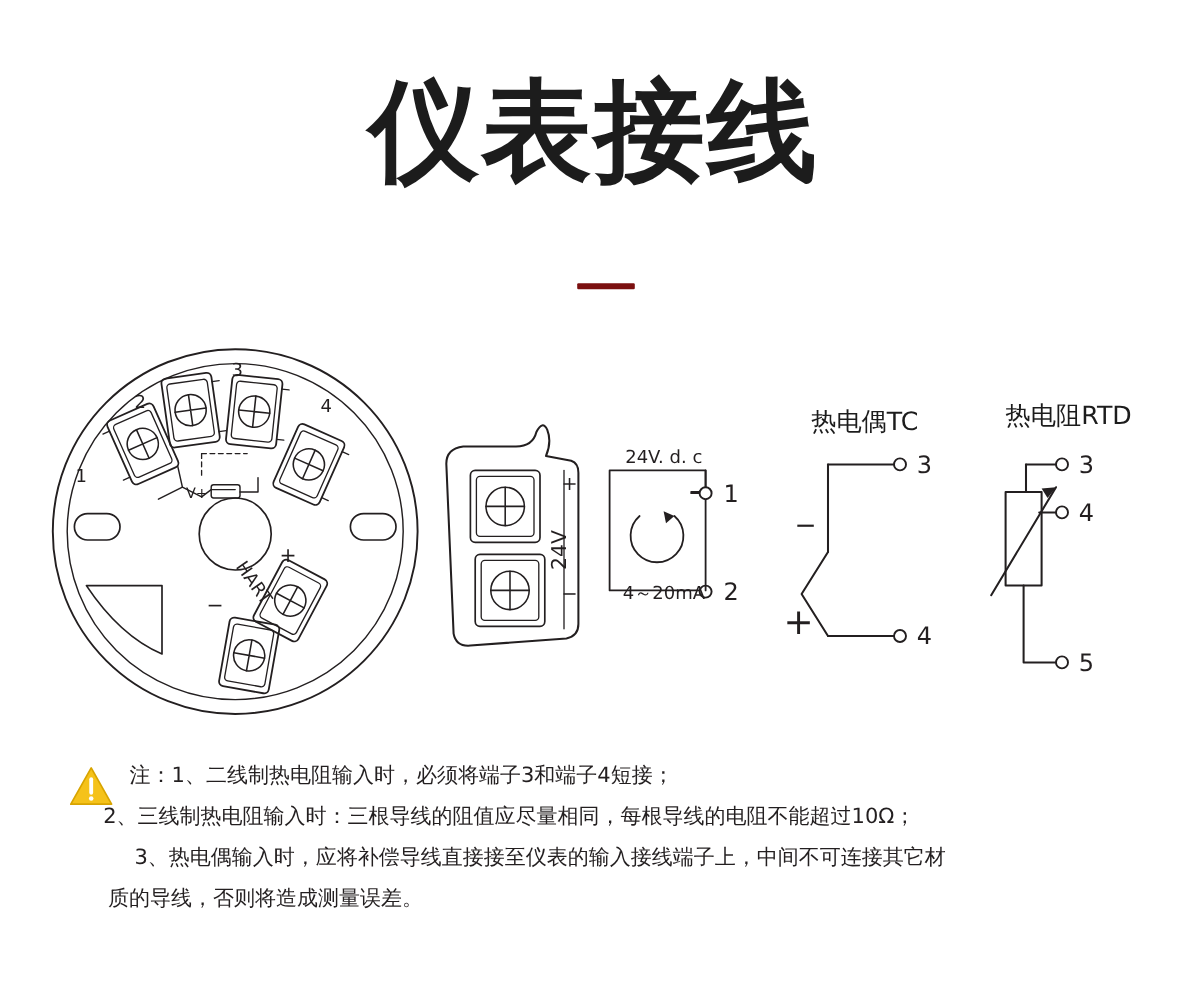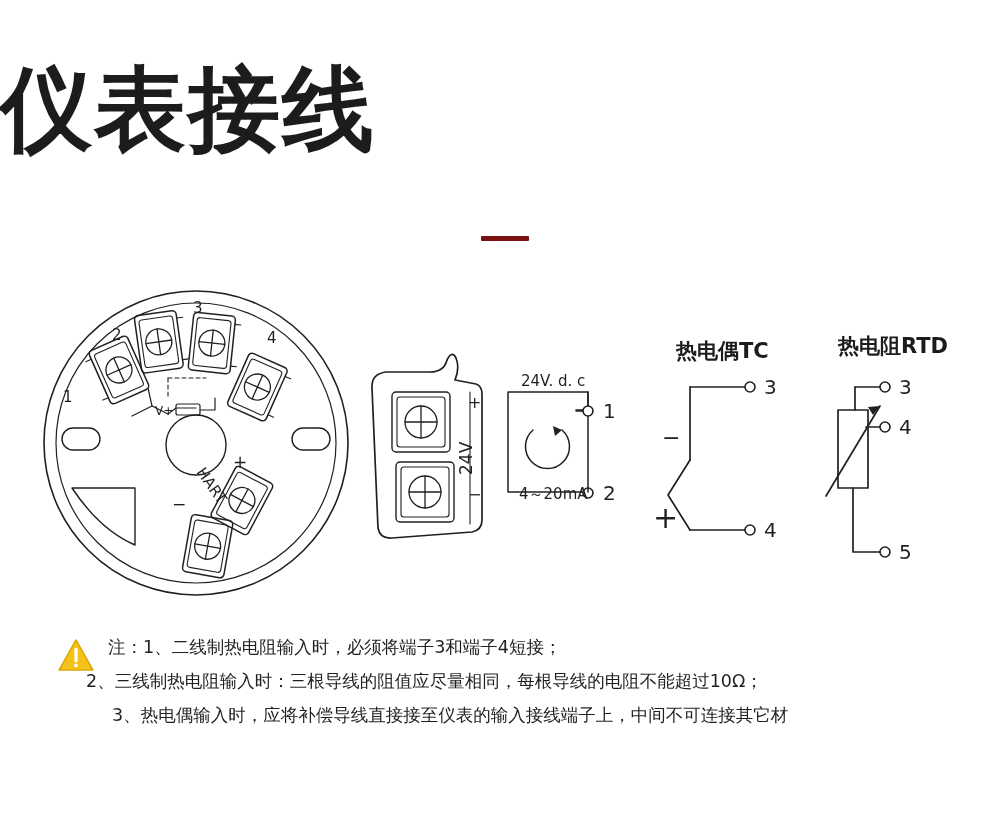--- a/index.html
+++ b/index.html
@@ -15,20 +15,21 @@
     color: #231f20;
     overflow: hidden;
   }
 
   
   #page-title {
     position: absolute;
     top: 62px;
     left: 0;
     width: 990px;
+    text-align: center;
     font-size: 92px;
     line-height: 1.05;
     font-weight: 700;
     letter-spacing: 2px;
     color: #1c1c1c;
     font-family: "DejaVu Sans", "Liberation Sans", sans-serif;
   }
   #title-rule {
     position: absolute;
     top: 236px;
@@ -45,21 +46,21 @@
     top: 280px;
     left: 0;
     width: 990px;
     height: 330px;
   }
   #diagram-area svg { display: block; }
 
   .hdr-label {
     position: absolute;
     font-size: 21px;
-    font-weight: 700;
+    font-weight: 400;
     color: #1c1c1c;
     font-family: "DejaVu Sans", "Liberation Sans", sans-serif;
     white-space: nowrap;
     text-align: right;
   }
   #tc-label { top: 57px; left: 676px; }
   #rtd-label { top: 52px; left: 838px; }
 
   
   #notes {
@@ -275,13 +276,14 @@
 
 <div id="notes">
   <svg id="warn-icon" viewBox="0 0 40 36">
     <path d="M20 2 L38 34 L2 34 Z" fill="#f5c21a" stroke="#d8a400" stroke-width="1.5" stroke-linejoin="round"></path>
     <path d="M20 12 L20 24" stroke="#ffffff" stroke-width="3.4" stroke-linecap="round"></path>
     <circle cx="20" cy="29" r="2" fill="#ffffff"></circle>
   </svg>
   <div class="note-line" id="note-1">注：1、二线制热电阻输入时，必须将端子3和端子4短接；</div>
   <div class="note-line" id="note-2">2、三线制热电阻输入时：三根导线的阻值应尽量相同，每根导线的电阻不能超过10Ω；</div>
   <div class="note-line" id="note-3">3、热电偶输入时，应将补偿导线直接接至仪表的输入接线端子上，中间不可连接其它材</div>
+  <div class="note-line" id="note-3b">质的导线，否则将造成测量误差。</div>
 </div>
 
 </body></html>

